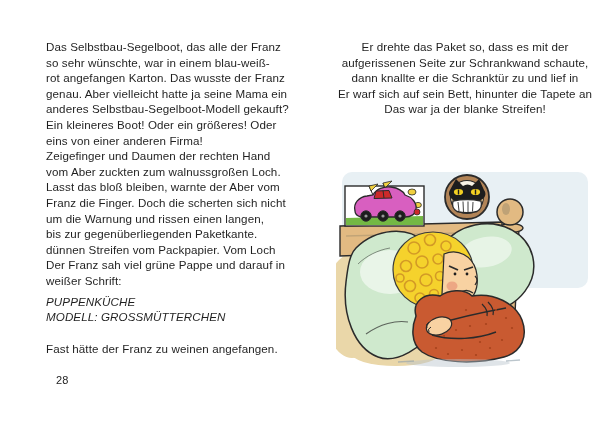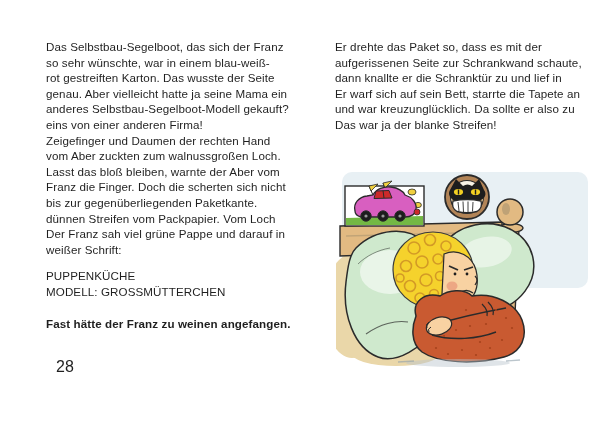--- a/index.html
+++ b/index.html
@@ -6,74 +6,75 @@
   body{
     width:600px;height:426px;
     background:#ffffff;
     position:relative;
     font-family:"Liberation Sans", sans-serif;
     color:#1f1f1f;
     overflow:hidden;
   }
   .col{position:absolute;top:39px;}
   #left-col{left:46px;width:278px;}
-  #right-col{left:335px;width:260px;}
+  #right-col{left:335px;width:260px;text-align:center;}
   .ln{
     height:15.6px;line-height:15.6px;
     font-size:11.6px;letter-spacing:0.1px;
     white-space:nowrap;
   }
-  .caps-block{margin-top:11px;}
-  .para-after-gap{margin-top:16px;font-weight:bold;}
+  .caps-block{margin-top:5px;font-style:italic;}
+  .para-after-gap{margin-top:16px;}
   #page-number{
-    position:absolute;left:56px;top:358px;
-    font-size:16px;letter-spacing:0.2px;
+    position:absolute;left:56px;top:374px;
+    font-size:11px;letter-spacing:0.2px;
   }
   #illustration{
     position:absolute;left:336px;top:164px;
     width:258px;height:214px;
   }
   svg{display:block;}
 </style>
 </head>
 <body>
 
 <div id="left-col" class="col">
   <div>
-    <div class="ln">Das Selbstbau-Segelboot, das sich der Franz</div>
+    <div class="ln">Das Selbstbau-Segelboot, das alle der Franz</div>
     <div class="ln">so sehr wünschte, war in einem blau-weiß-</div>
-    <div class="ln">rot gestreiften Karton. Das wusste der Seite</div>
+    <div class="ln">rot angefangen Karton. Das wusste der Franz</div>
     <div class="ln">genau. Aber vielleicht hatte ja seine Mama ein</div>
     <div class="ln">anderes Selbstbau-Segelboot-Modell gekauft?</div>
+    <div class="ln">Ein kleineres Boot! Oder ein größeres! Oder</div>
     <div class="ln">eins von einer anderen Firma!</div>
     <div class="ln">Zeigefinger und Daumen der rechten Hand</div>
     <div class="ln">vom Aber zuckten zum walnussgroßen Loch.</div>
     <div class="ln">Lasst das bloß bleiben, warnte der Aber vom</div>
     <div class="ln">Franz die Finger. Doch die scherten sich nicht</div>
+    <div class="ln">um die Warnung und rissen einen langen,</div>
     <div class="ln">bis zur gegenüberliegenden Paketkante.</div>
     <div class="ln">dünnen Streifen vom Packpapier. Vom Loch</div>
     <div class="ln">Der Franz sah viel grüne Pappe und darauf in</div>
     <div class="ln">weißer Schrift:</div>
   </div>
   <div class="caps-block">
     <div class="ln">PUPPENKÜCHE</div>
     <div class="ln">MODELL: GROSSMÜTTERCHEN</div>
   </div>
   <div class="para-after-gap">
     <div class="ln">Fast hätte der Franz zu weinen angefangen.</div>
   </div>
 </div>
 
 <div id="right-col" class="col">
   <div>
     <div class="ln">Er drehte das Paket so, dass es mit der</div>
     <div class="ln">aufgerissenen Seite zur Schrankwand schaute,</div>
     <div class="ln">dann knallte er die Schranktür zu und lief in</div>
-    <div class="ln">Er warf sich auf sein Bett, starrte die Tapete an</div>
-    <div class="ln">und war kreuzunglücklich. Da sollte er also zu</div>
+    <div class="ln">Er warf sich auf sein Bett, hinunter die Tapete an</div>
     <div class="ln">Das war ja der blanke Streifen!</div>
   </div>
 </div>
 
 <div id="page-number">28</div>
 
 <div id="illustration">
   <svg width="258" height="214" viewBox="0 0 258 214" xmlns="http://www.w3.org/2000/svg">
 
     <rect x="6" y="8" width="246" height="116" rx="10" fill="#e8f0f4"></rect>

